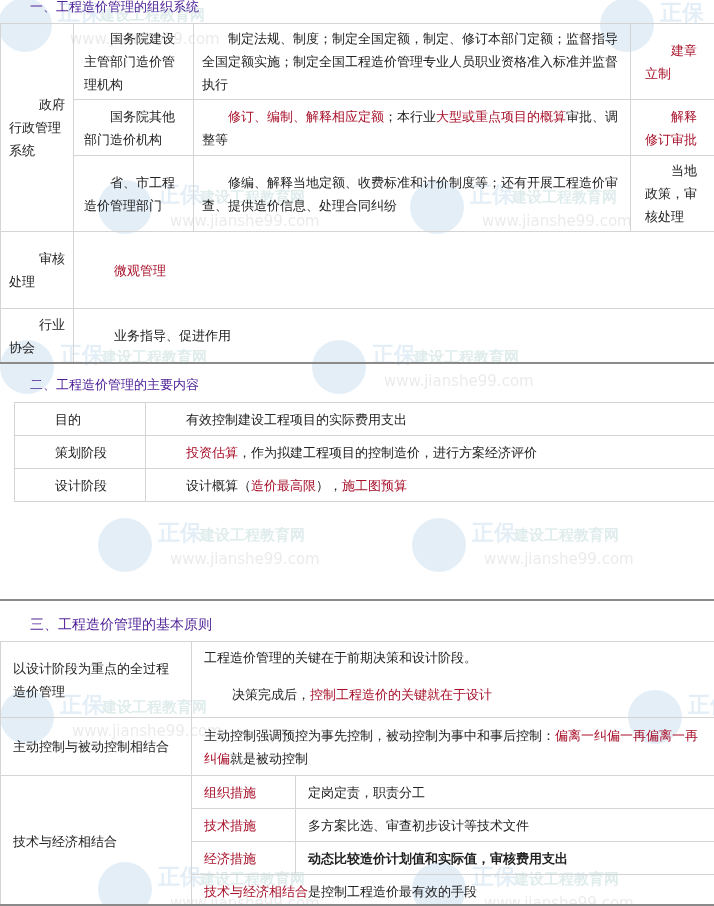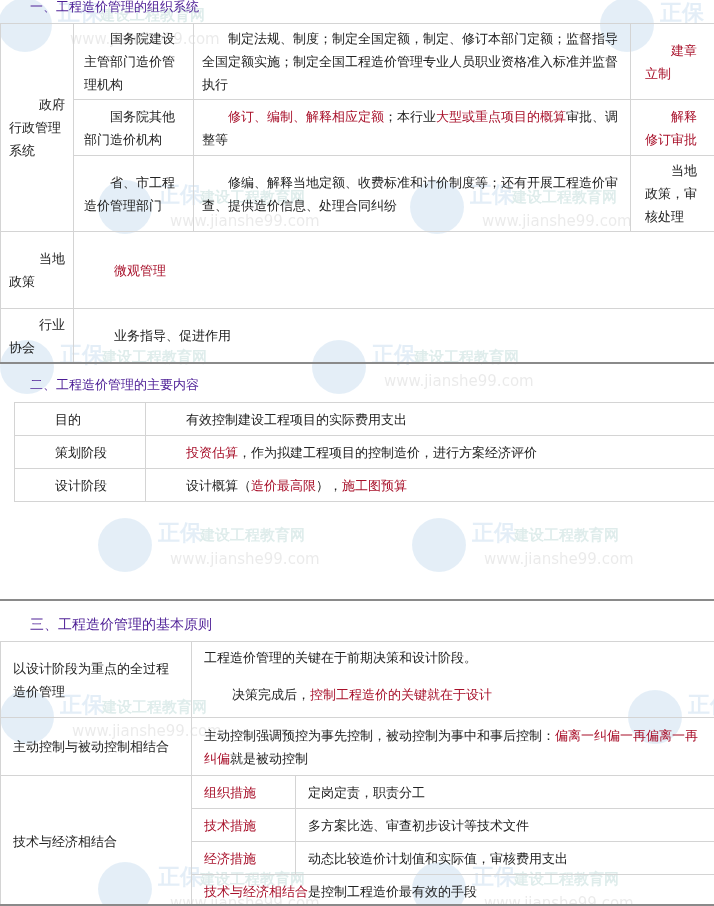--- a/index.html
+++ b/index.html
@@ -133,21 +133,21 @@
     </td>
     <td style="padding:0 8px;">
       <div class="cell-text" style="text-indent:26px;">修编、解释当地定额、收费标准和计价制度等；还有开展工程造价审查、提供造价信息、处理合同纠纷</div>
     </td>
     <td style="padding:0 14px;">
       <div class="cell-text" style="text-indent:26px;">当地政策，审核处理</div>
     </td>
   </tr>
   <tr style="height:77px">
     <td style="padding:0 8px;">
-      <div class="cell-text" style="text-indent:30px;">当地政策</div>
+      <div class="cell-text" style="text-indent:30px;">审核处理</div>
     </td>
     <td colspan="3" style="padding:0 40px;">
       <div class="cell-text red">微观管理</div>
     </td>
   </tr>
   <tr style="height:54px">
     <td style="padding:0 8px;">
       <div class="cell-text" style="text-indent:30px;">行业协会</div>
     </td>
     <td colspan="3" style="padding:0 40px;">
@@ -224,21 +224,21 @@
       <span class="red">技术措施</span>
     </td>
     <td style="padding:0 12px;">
       <span>多方案比选、审查初步设计等技术文件</span>
     </td>
   </tr>
   <tr style="height:33px">
     <td style="padding:0 12px;">
       <span class="red">经济措施</span>
     </td>
-    <td style="padding:0 12px;">
+    <td style="padding:0 12px;font-weight:bold;">
       <span>动态比较造价计划值和实际值，审核费用支出</span>
     </td>
   </tr>
   <tr style="height:33px">
     <td colspan="2" style="padding:0 12px;">
       <span class="red">技术与经济相结合</span><span>是控制工程造价最有效的手段</span>
     </td>
   </tr>
 </tbody>
   </table>

